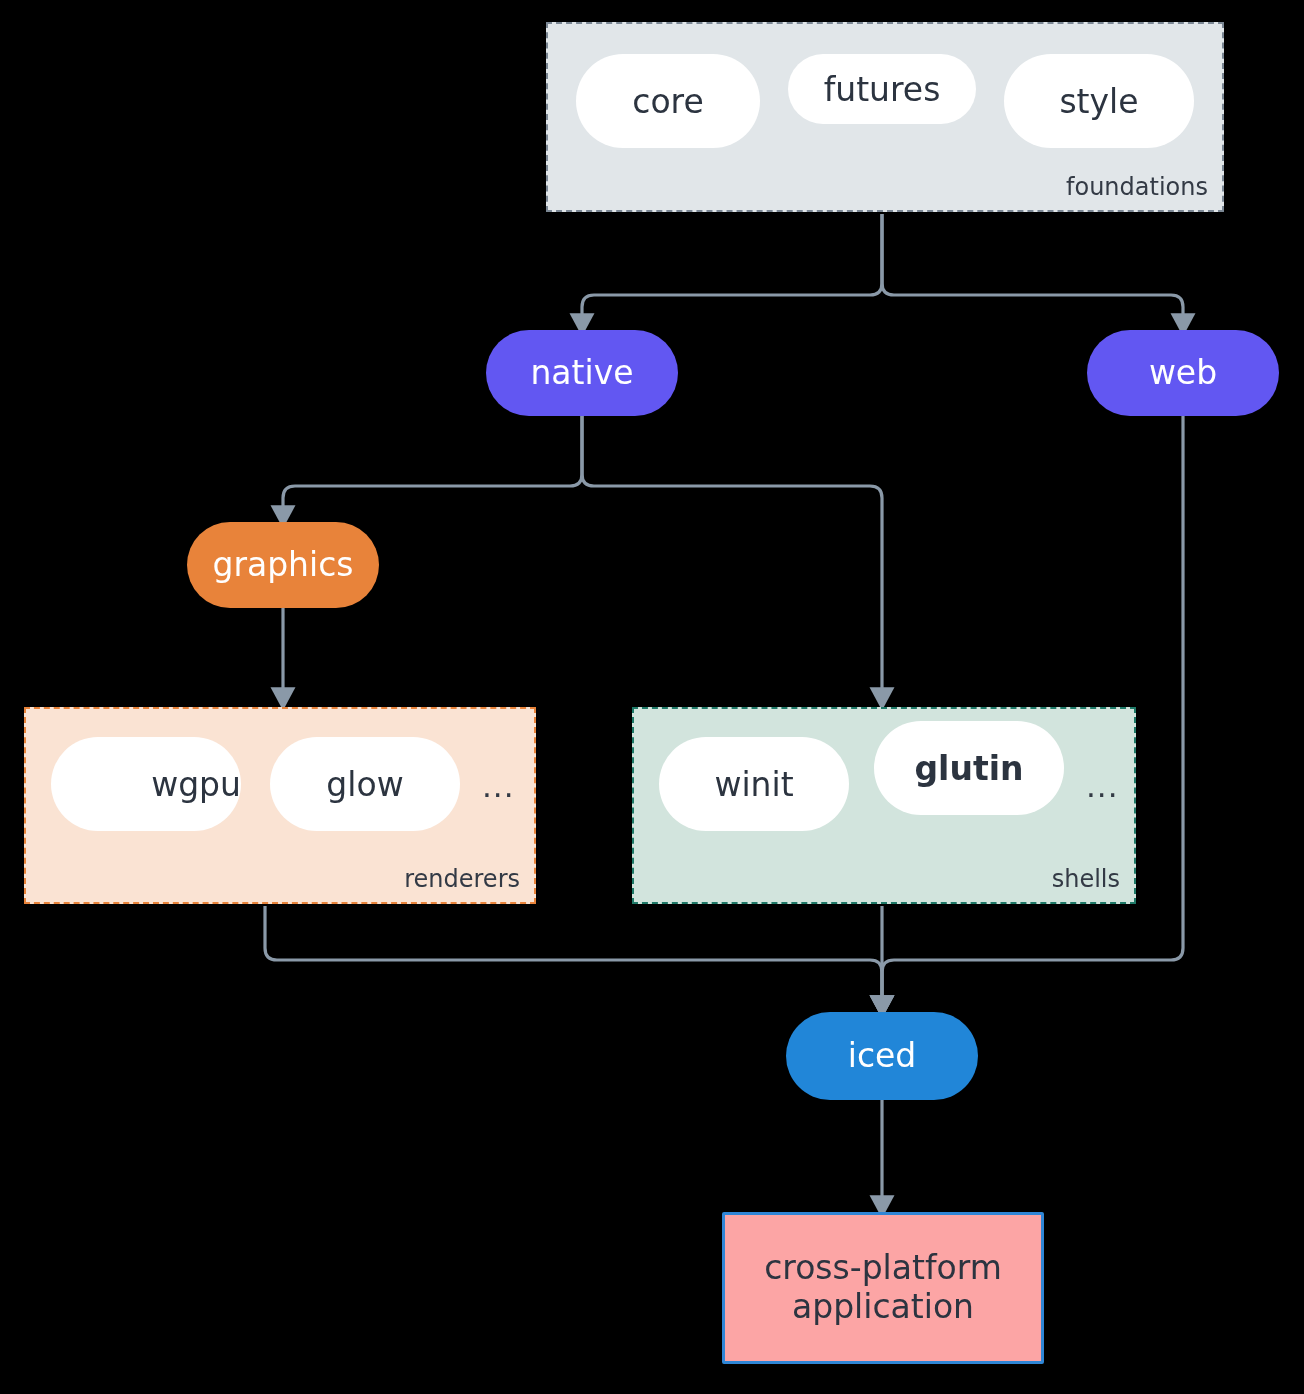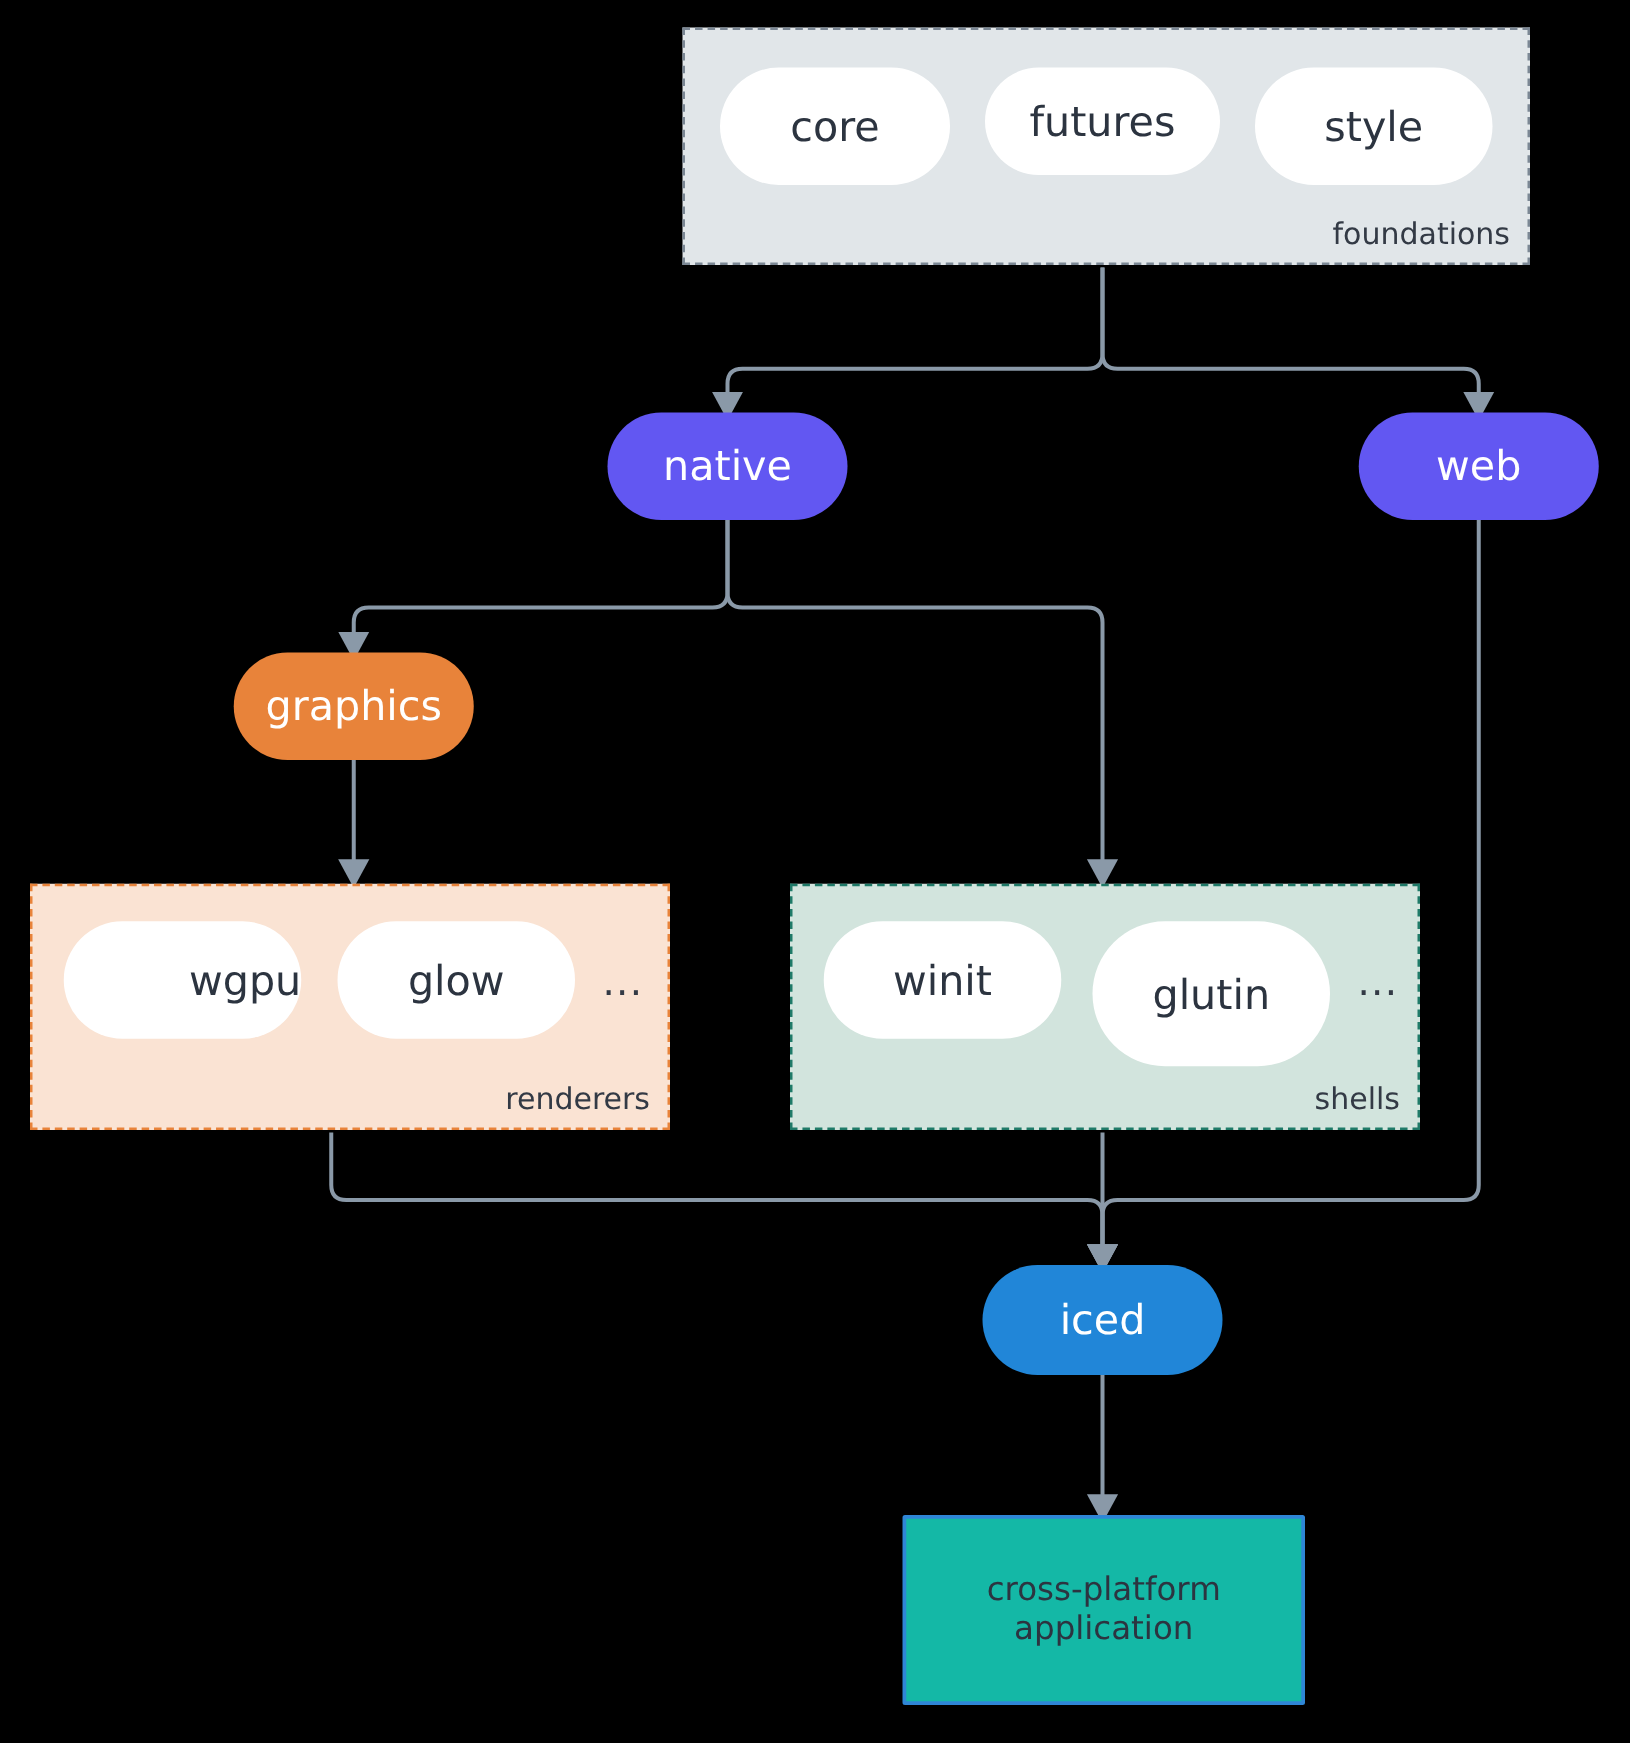--- a/index.html
+++ b/index.html
@@ -85,24 +85,24 @@
     border-radius: 100px;
     font-size: 33px;
     color: #ffffff;
     justify-content: center;
   }
   .pill-purple { background: #6257f2; }
   .pill-orange { background: #e8833a; }
   .pill-blue   { background: #2186d8; }
   
   .rect-box {
-    background: #14b8a6;
+    background: #fca5a5;
     border: 3px solid #2f86d6;
     border-radius: 2px;
-    font-size: 26px;
+    font-size: 33px;
     color: #2c3440;
     flex-direction: column;
   }
   .rect-box span { display: block; }
 </style>
 </head>
 <body>
 
 <div id="stage">
 
@@ -131,21 +131,21 @@
       <path d="M1183,416 L1183,948 Q1183,960 1171,960 L894,960 Q882,960 882,972 L882,1012"></path>
 
       <path d="M882,1100 L882,1212"></path>
     </g>
   </svg>
 
   <div class="cluster" id="cluster-foundations">
     <div class="leaf" style="left:28px; top:30px; width:184px; height:94px;">
       <span>core</span>
     </div>
-    <div class="leaf" style="left:240px; top:30px; width:188px; height:86px;">
+    <div class="leaf" style="left:240px; top:30px; width:188px; height:70px;">
       <span>futures</span>
     </div>
     <div class="leaf" style="left:456px; top:30px; width:190px; height:94px;">
       <span>style</span>
     </div>
     <div class="cluster-label">foundations</div>
   </div>
 
   <div class="node pill pill-purple" style="left:486px; top:330px; width:192px; height:86px;">
     <span>native</span>
@@ -167,21 +167,21 @@
       <span>glow</span>
     </div>
     <div class="cluster-ellipsis" style="left:456px; top:62px;">...</div>
     <div class="cluster-label">renderers</div>
   </div>
 
   <div class="cluster" id="cluster-shells">
     <div class="leaf" style="left:25px; top:28px; width:190px; height:94px;justify-content:center;">
       <span>winit</span>
     </div>
-    <div class="leaf" style="left:240px; top:28px; width:190px; height:116px;">
+    <div class="leaf" style="left:240px; top:12px; width:190px; height:94px;font-weight:bold;">
       <span>glutin</span>
     </div>
     <div class="cluster-ellipsis" style="left:452px; top:62px;">...</div>
     <div class="cluster-label">shells</div>
   </div>
 
   <div class="node pill pill-blue" style="left:786px; top:1012px; width:192px; height:88px;">
     <span>iced</span>
   </div>
 

